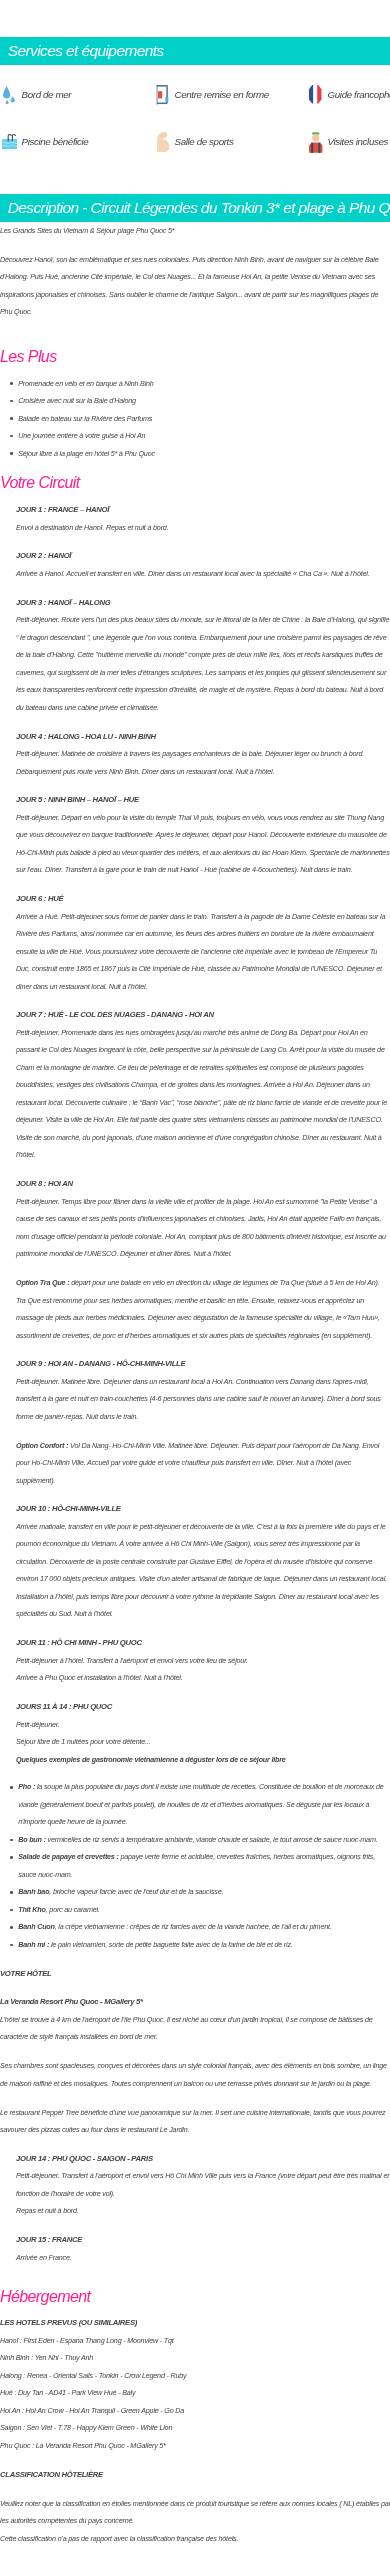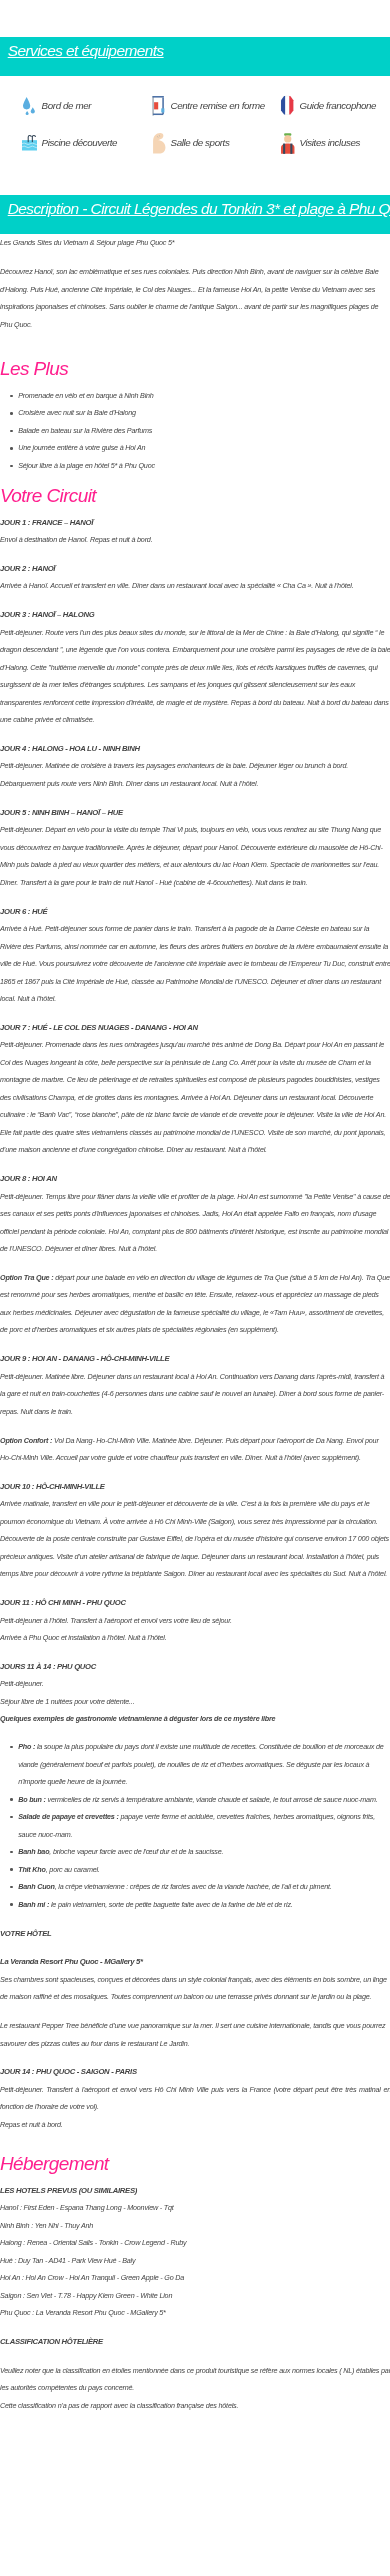--- a/index.html
+++ b/index.html
@@ -14,53 +14,53 @@
     letter-spacing: -0.2px;
   }
   .page { padding-top: 37px; padding-bottom: 62px; }
   .banner {
     background: #00d0c8;
     color: #ffffff;
     font-family: "Liberation Sans", sans-serif;
     font-style: italic;
     font-size: 15.5px;
     line-height: 28px;
-    height: 39px;
+    height: 28px;
     padding-left: 7.7px;
     letter-spacing: -0.6px;
     white-space: nowrap;
     overflow: hidden;
-    text-decoration: underline;
   }
   .services {
     display: grid;
     grid-template-columns: 129px 129px 129px;
     row-gap: 14.4px;
-    padding: 18px 0 0 21px;
+    padding: 18px 0 0 1px;
     margin-bottom: 41px;
+    gap: 24px;
   }
   .service { display: flex; align-items: center; height: 23px; }
   .service .ic { width: 16.5px; height: 23px; margin-right: 4.1px; display: flex; align-items: center; justify-content: center; }
   .service .lbl { font-size: 9.8px; color: #444; letter-spacing: -0.4px; font-style: italic; }
   .sub { padding-top: 0; }
   h2.pink {
     color: #ff1f8e;
-    font-size: 19px;
+    font-size: 16px;
     line-height: 20.6px;
     font-style: italic;
     font-weight: normal;
     letter-spacing: -0.6px;
     margin: 0 0 7.2px 0;
   }
   .para { margin-bottom: 11.3px; }
   ul.bullets { list-style: none; padding-left: 10px; margin-bottom: 11.3px; }
   ul.bullets li { position: relative; padding-left: 8.2px; }
   ul.bullets li::before { content: ""; position: absolute; left: 0; top: 7.7px; width: 2.6px; height: 2.6px; border-radius: 50%; background: #555; }
   .day-title { font-weight: bold; font-style: italic; color: #444; font-size: 7.7px; letter-spacing: -0.3px; }
-  .day { margin-bottom: 11.3px; }
+  .day { margin-bottom: 11.3px; padding-left: 16px; }
   .bold { font-weight: bold; }
   .line { display: block; }
   .gap { height: 11.3px; }
   .section { margin-top: 20.6px; }
   .justify { text-align: justify; }
 </style>
 </head>
 <body>
 
 <div class="page">
@@ -103,21 +103,21 @@
     <div class="service">
       <span class="ic">
         <svg width="15.5" height="15.5" viewBox="0 0 30 30">
             <rect x="0" y="10" width="30" height="20" fill="#5ecfef"></rect>
             <path d="M0 17 q4 -3 8 0 t8 0 t8 0 t8 0" stroke="#fff" fill="none"></path>
             <path d="M0 23 q4 -3 8 0 t8 0 t8 0 t8 0" stroke="#fff" fill="none"></path>
             <path d="M12 14 V4 a3 3 0 0 1 6 0" stroke="#2c3e50" stroke-width="2" fill="none"></path>
             <path d="M20 14 V4 a3 3 0 0 1 6 0" stroke="#2c3e50" stroke-width="2" fill="none"></path>
           </svg>
       </span>
-      <span class="lbl">Piscine découverte</span>
+      <span class="lbl">Piscine bénéficie</span>
     </div>
     <div class="service">
       <span class="ic">
         <svg width="15.5" height="21.6" viewBox="0 0 30 42">
             <path d="M4 42 V18 C4 8 10 2 18 2 C24 2 26 8 22 12 C20 14 16 14 14 16 C20 16 28 20 28 30 C28 38 22 42 16 42 Z" fill="#f5d5b5"></path>
             <path d="M12 8 l2 3 M16 6 l1 3" stroke="#aaa"></path>
           </svg>
       </span>
       <span class="lbl">Salle de sports</span>
     </div>
@@ -201,43 +201,48 @@
     </div>
     <div class="day">
       <span class="line day-title">JOUR 11 : HÔ CHI MINH - PHU QUOC</span>
       <span class="line">Petit-déjeuner à l’hôtel. Transfert à l'aéroport et envol vers votre lieu de séjour.</span>
       <span class="line">Arrivée à Phu Quoc et installation à l'hôtel. Nuit à l’hôtel.</span>
     </div>
     <div class="day" style="margin-bottom:5.2px;">
       <span class="line day-title">JOURS 11 À 14 : PHU QUOC</span>
       <span class="line">Petit-déjeuner.</span>
       <span class="line">Séjour libre de 1 nuitées pour votre détente...</span>
-      <span class="line bold">Quelques exemples de gastronomie vietnamienne à déguster lors de ce mystère libre</span>
+      <span class="line bold">Quelques exemples de gastronomie vietnamienne à déguster lors de ce séjour libre</span>
     </div>
     <ul class="bullets" style="margin-top:10.3px;">
       <li><b>Pho :</b><span> la soupe la plus populaire du pays dont il existe une multitude de recettes. Constituée de bouillon et de morceaux de viande (généralement boeuf et parfois poulet), de nouilles de riz et d’herbes aromatiques. Se déguste par les locaux à n'importe quelle heure de la journée.</span></li>
       <li><b>Bo bun :</b><span> vermicelles de riz servis à température ambiante, viande chaude et salade, le tout arrosé de sauce nuoc-mam.</span></li>
       <li><b>Salade de papaye et crevettes :</b><span> papaye verte ferme et acidulée, crevettes fraîches, herbes aromatiques, oignons frits,  sauce nuoc-mam.</span></li>
       <li><b>Banh bao</b><span>, brioche vapeur farcie avec de l'œuf dur et de la saucisse.</span></li>
       <li><b>Thit Kho</b><span>, porc au caramel.</span></li>
       <li><b>Banh Cuon</b><span>, la crêpe vietnamienne : crêpes de riz farcies avec de la viande hachée, de l’ail et du piment.</span></li>
       <li><b>Banh mi :</b><span> le pain vietnamien, sorte de petite baguette faite avec de la farine de blé et de riz.</span></li>
     </ul>
 
     <div>
       <p class="para day-title">VOTRE HÔTEL</p>
       <span class="line day-title">La Veranda Resort Phu Quoc - MGallery 5*</span>
+      <p class="para">L’hôtel se trouve à 4 km de l'aéroport de l’île Phu Quoc. Il est niché au cœur d'un jardin tropical, Il se compose de bâtisses de caractère de style français installées en bord de mer.</p>
       <p class="para">Ses chambres sont spacieuses, conçues et décorées dans un style colonial français, avec des éléments en bois sombre, un linge de maison raffiné et des mosaïques. Toutes comprennent un balcon ou une terrasse privés donnant sur le jardin ou la plage.</p>
       <p class="para">Le restaurant Pepper Tree bénéficie d’une vue panoramique sur la mer. Il sert une cuisine internationale, tandis que vous pourrez savourer des pizzas cuites au four dans le restaurant Le Jardin.</p>
     </div>
 
     <div class="day">
       <span class="line day-title">JOUR 14 : PHU QUOC - SAIGON - PARIS</span>
       <span class="line justify">Petit-déjeuner. Transfert à l'aéroport et envol vers Hô Chi Minh Ville puis vers la France (votre départ peut être très matinal en fonction de l'horaire de votre vol).</span>
       <span class="line">Repas et nuit à bord.</span>
+    </div>
+    <div class="day">
+      <span class="line day-title">JOUR 15 : FRANCE</span>
+      <span class="line">Arrivée en France.</span>
     </div>
   </div>
 
   <div class="section">
     <h2 class="pink">Hébergement</h2>
     <span class="line day-title">LES HOTELS PREVUS (OU SIMILAIRES)</span>
     <span class="line">Hanoï : First Eden - Espana Thang Long - Moonview - Tqt</span>
     <span class="line">Ninh Binh : Yen Nhi - Thuy Anh</span>
     <span class="line">Halong : Renea - Oriental Sails - Tonkin - Crow Legend - Ruby</span>
     <span class="line">Hué : Duy Tan - AD41 - Park View Hué - Baly</span>

